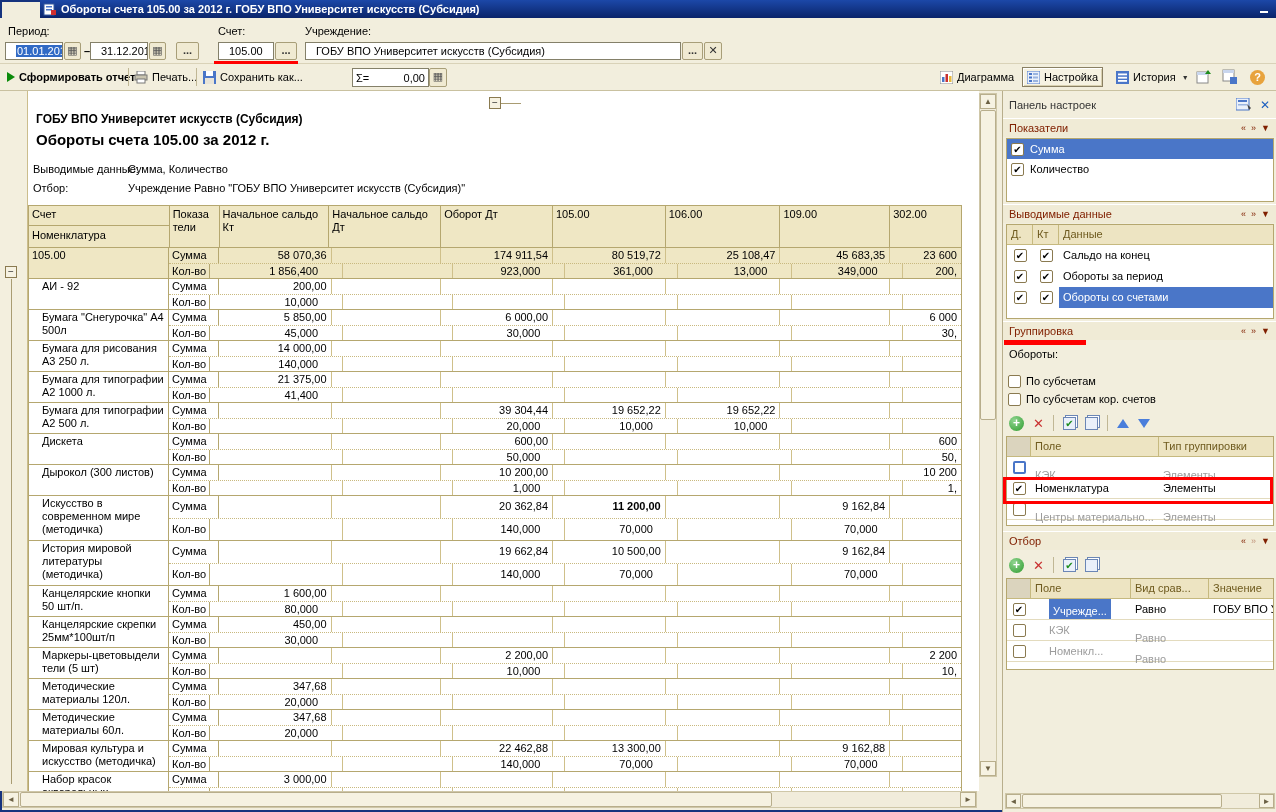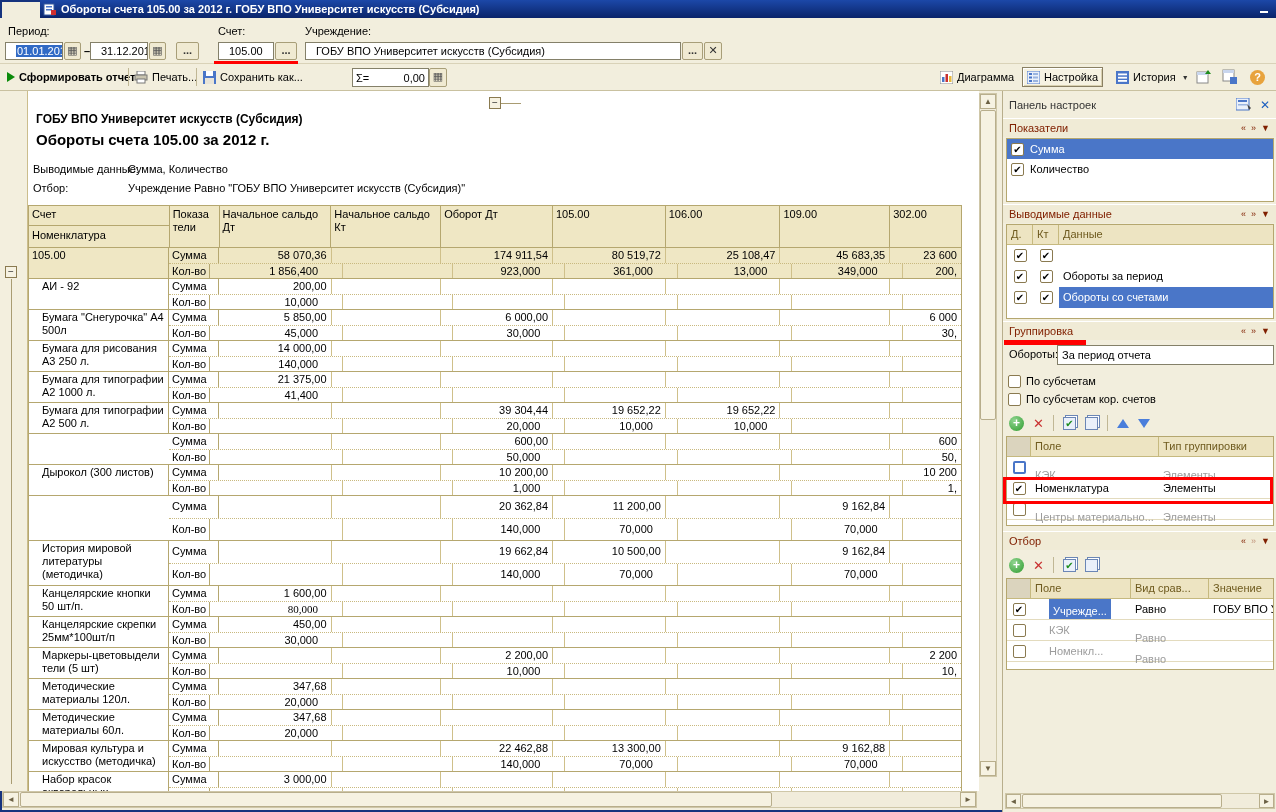--- a/index.html
+++ b/index.html
@@ -248,22 +248,22 @@
   <div class="treeline" style="left:11px;top:279px;height:505px"></div>
 
   <div class="rtable">
     <div class="thead" id="thead">
         <div class="hcell hname">
           <div class="r1">Счет</div>
           <div class="r2">Номенклатура</div>
         </div>
         <div class="hcell pre" style="width: 50px;">Показа
 тели</div>
+        <div class="hcell" style="width: 110px;">Начальное сальдо Кт</div>
         <div class="hcell" style="width: 112px;">Начальное сальдо Дт</div>
-        <div class="hcell" style="width: 110px;">Начальное сальдо Кт</div>
         <div class="hcell" style="width: 112px;">Оборот Дт</div>
         <div class="hcell" style="width: 113px;">105.00</div>
         <div class="hcell" style="width: 115px;">106.00</div>
         <div class="hcell" style="width: 110px;">109.00</div>
         <div class="hcell" style="width: 72px;">302.00</div>
       </div>
     <div class="tbody" id="tbody">
         <div class="item group">
           <div class="nm">105.00</div>
           <div class="lines">
@@ -408,20 +408,21 @@
               <div class="vc" style="width: 110px;"></div>
               <div class="vc" style="width: 112px;">20,000</div>
               <div class="vc" style="width: 113px;">10,000</div>
               <div class="vc" style="width: 115px;">10,000</div>
               <div class="vc" style="width: 110px;"></div>
               <div class="vc" style="width: 72px;"></div>
             </div>
           </div>
         </div>
         <div class="item child">
+          <div class="nm">Дискета</div>
           <div class="lines">
             <div class="line">
               <div class="pc">Сумма</div>
               <div class="vc first" style="width: 112px;"></div>
               <div class="vc" style="width: 110px;"></div>
               <div class="vc" style="width: 112px;">600,00</div>
               <div class="vc" style="width: 113px;"></div>
               <div class="vc" style="width: 115px;"></div>
               <div class="vc" style="width: 110px;"></div>
               <div class="vc" style="width: 72px;">600</div>
@@ -457,27 +458,28 @@
               <div class="vc" style="width: 110px;"></div>
               <div class="vc" style="width: 112px;">1,000</div>
               <div class="vc" style="width: 113px;"></div>
               <div class="vc" style="width: 115px;"></div>
               <div class="vc" style="width: 110px;"></div>
               <div class="vc" style="width: 72px;">1,</div>
             </div>
           </div>
         </div>
         <div class="item child tall">
+          <div class="nm">Искусство в современном мире (методичка)</div>
           <div class="lines">
             <div class="line">
               <div class="pc">Сумма</div>
               <div class="vc first" style="width: 112px;"></div>
               <div class="vc" style="width: 110px;"></div>
               <div class="vc" style="width: 112px;">20 362,84</div>
-              <div class="vc" style="width: 113px;">11 200,00</div>
+              <div class="vc" style="width: 113px; font-weight: bold;">11 200,00</div>
               <div class="vc" style="width: 115px;"></div>
               <div class="vc" style="width: 110px;">9 162,84</div>
               <div class="vc" style="width: 72px;"></div>
             </div>
             <div class="line lq">
               <div class="pc">Кол-во</div>
               <div class="vc first" style="width: 112px;"></div>
               <div class="vc" style="width: 110px;"></div>
               <div class="vc" style="width: 112px;">140,000</div>
               <div class="vc" style="width: 113px;">70,000</div>
@@ -520,21 +522,21 @@
               <div class="vc first" style="width: 112px;">1 600,00</div>
               <div class="vc" style="width: 110px;"></div>
               <div class="vc" style="width: 112px;"></div>
               <div class="vc" style="width: 113px;"></div>
               <div class="vc" style="width: 115px;"></div>
               <div class="vc" style="width: 110px;"></div>
               <div class="vc" style="width: 72px;"></div>
             </div>
             <div class="line lq">
               <div class="pc">Кол-во</div>
-              <div class="vc first" style="width: 112px; font-family: Liberation Serif, serif;">80,000</div>
+              <div class="vc first" style="width: 112px;">80,000</div>
               <div class="vc" style="width: 110px;"></div>
               <div class="vc" style="width: 112px;"></div>
               <div class="vc" style="width: 113px;"></div>
               <div class="vc" style="width: 115px;"></div>
               <div class="vc" style="width: 110px;"></div>
               <div class="vc" style="width: 72px;"></div>
             </div>
           </div>
         </div>
         <div class="item child">
@@ -743,20 +745,21 @@
           <div style="width: 26px;">Кт</div>
           <div style="width: 214px; border-right: none;">Данные</div>
         </div>
         <div class="trow" style="border-bottom: none;">
           <div class="pcb" style="width: 26px;">
             <span class="cb">✔</span>
           </div>
           <div class="pcb" style="width: 26px;">
             <span class="cb">✔</span>
           </div>
+          <div style="width: 214px;">Сальдо на конец</div>
         </div>
         <div class="trow" style="border-bottom: none;">
           <div class="pcb" style="width: 26px;">
             <span class="cb">✔</span>
           </div>
           <div class="pcb" style="width: 26px;">
             <span class="cb">✔</span>
           </div>
           <div style="width: 214px;">Обороты за период</div>
         </div>
@@ -771,23 +774,20 @@
         </div>
       </div>
 
     <div class="sechead" style="top:230px">
       <span class="t">Группировка</span>
       <span class="hctl">«</span>
       <span class="hctl">»</span>
       <span class="hctl">▼</span>
     </div>
     <span style="position:absolute;left:6px;top:257px">Обороты:</span>
-    <div class="fldp" style="left:54px;top:254px;width:217px">
-      <span>За период отчета</span>
-    </div>
     <div class="pcbrow" style="left:5px;top:282px">
       <span class="cb"></span>
       <span>По субсчетам</span>
     </div>
     <div class="pcbrow" style="left:5px;top:300px">
       <span class="cb"></span>
       <span>По субсчетам кор. счетов</span>
     </div>
     <div class="ptool" style="left:0;top:320px">
       <span class="ic-add">+</span>

